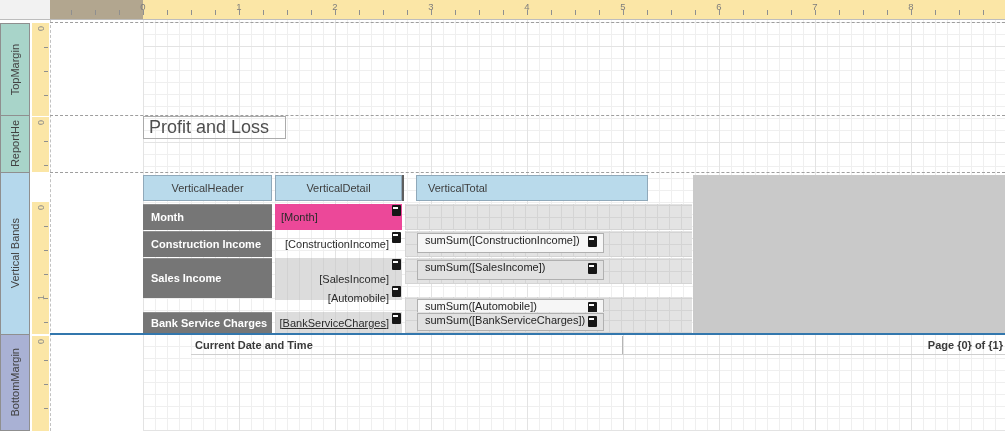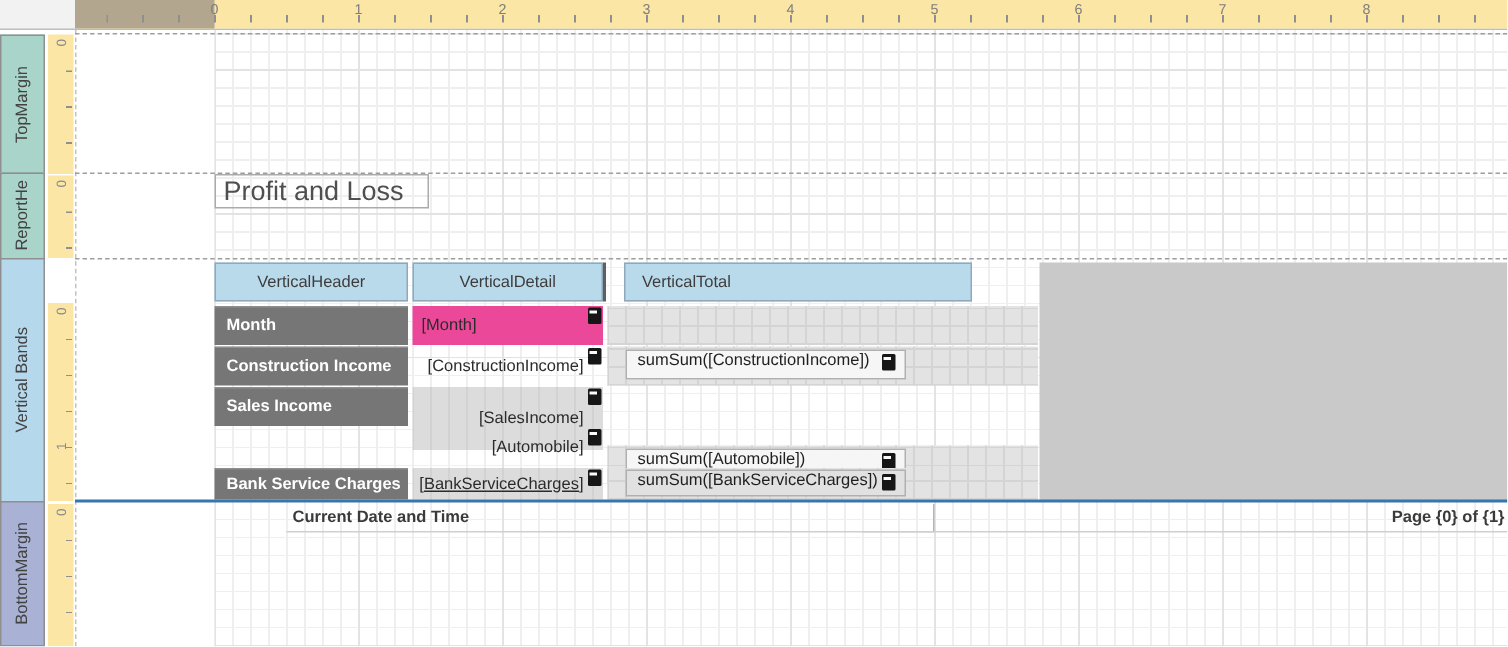--- a/index.html
+++ b/index.html
@@ -167,26 +167,32 @@
       <span>[ConstructionIncome]</span>
       <i class="dbicon icon-cell"></i>
     </div>
     <div class="rowstrip" style="top:211px;height:26px;">
       <div class="sumbox sum-light">
         <span>sumSum([ConstructionIncome])</span>
         <i class="dbicon icon-sum"></i>
       </div>
     </div>
 
-    <div class="rowhead" style="top:238px;height:26px;align-items:center;">
+    <div class="rowhead" style="top:238px;height:40px;align-items:center;">
       <span>Sales Income</span>
     </div>
     <div class="rowdetail d-solid alignr" style="top:238px;height:42px;">
       <span>[SalesIncome]</span>
       <i class="dbicon icon-cell"></i>
+    </div>
+    <div class="rowstrip" style="top:238px;height:26px;">
+      <div class="sumbox sum-gray">
+        <span>sumSum([SalesIncome])</span>
+        <i class="dbicon icon-sum"></i>
+      </div>
     </div>
 
     <div class="rowdetail d-clear alignr" style="top:265px;height:26px;">
       <span>[Automobile]</span>
       <i class="dbicon icon-cell"></i>
     </div>
     <div class="rowstrip" style="top:265px;height:26px;margin-top:12px;">
       <div class="sumbox sum-light">
         <span>sumSum([Automobile])</span>
         <i class="dbicon icon-sum"></i>

